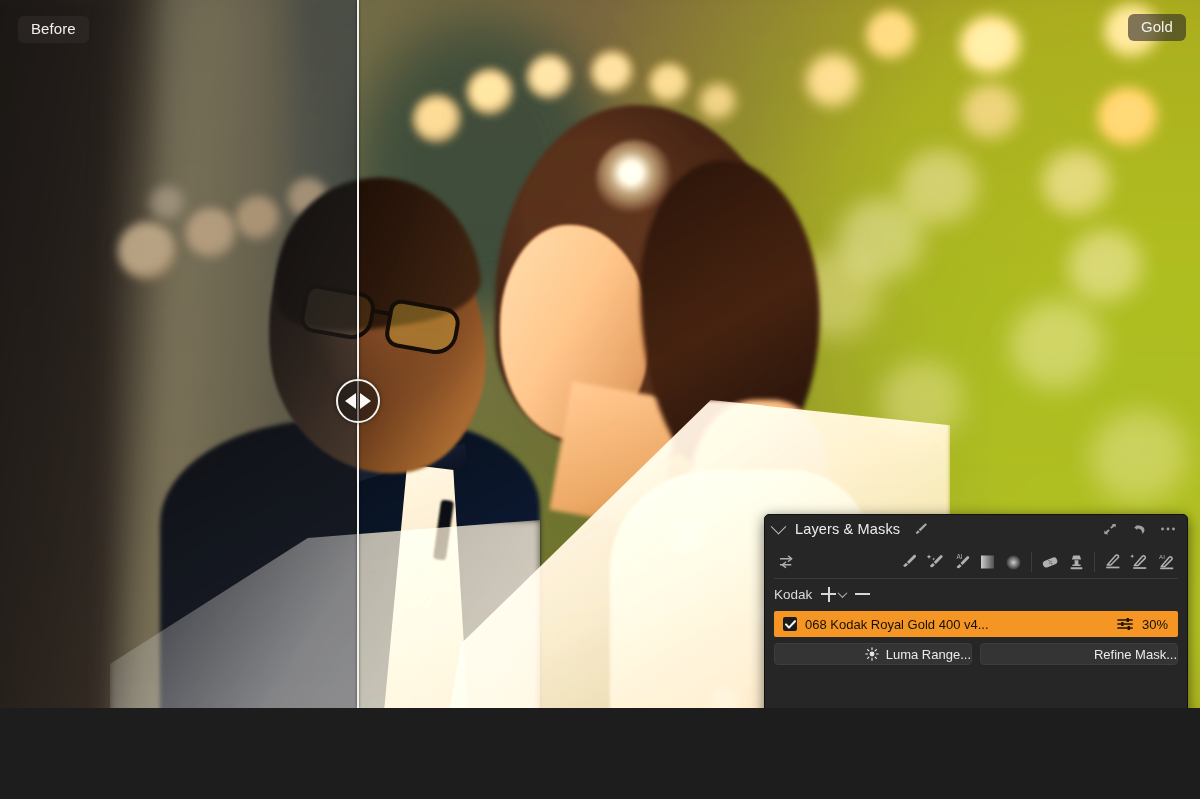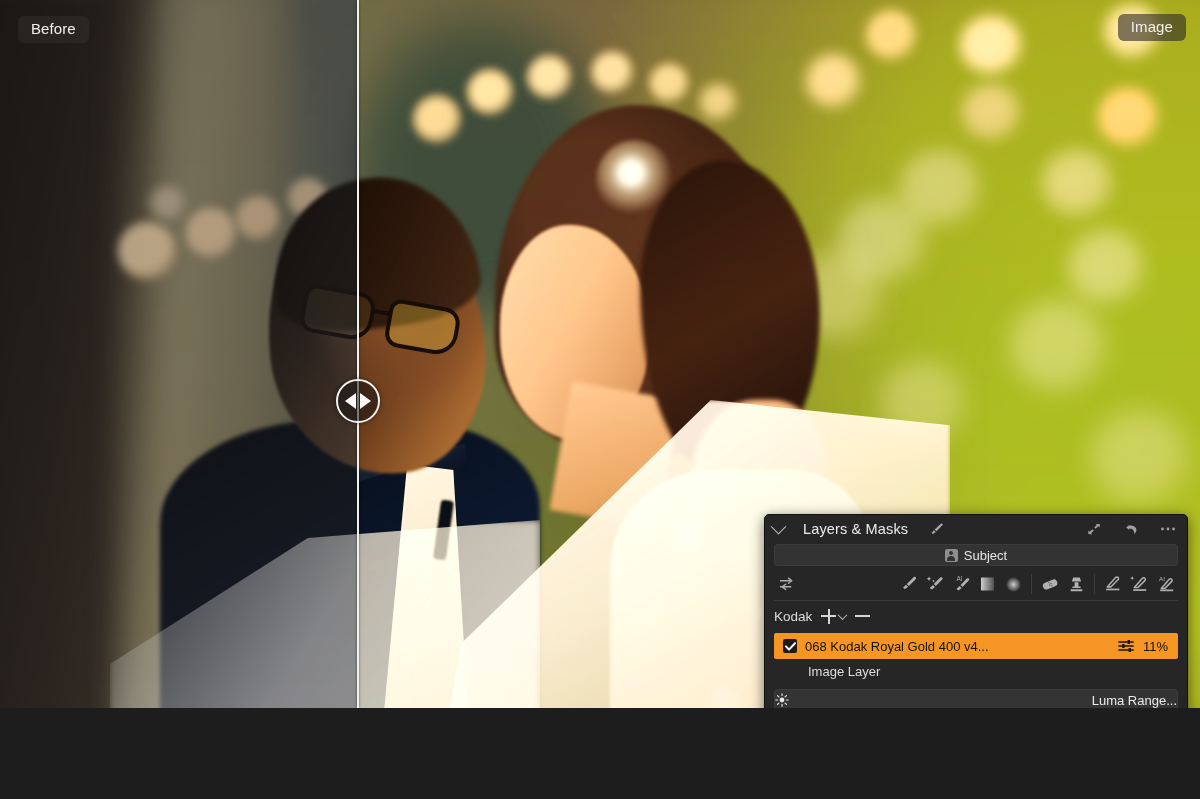--- a/index.html
+++ b/index.html
@@ -264,21 +264,21 @@
     color: #d8d8d8;
     font-size: 13px;
     box-shadow: 0 3px 14px rgba(0,0,0,.55);
     overflow: hidden;
   }
 
   .panel-header {
     height: 28px;
     display: flex; align-items: center;
     padding: 0 10px 0 8px;
-    gap: 19px;
+    gap: 11px;
   }
   .chevron {
     width: 11px; height: 11px;
     border-right: 1.6px solid #bdbdbd;
     border-bottom: 1.6px solid #bdbdbd;
     transform: rotate(45deg) translate(-2px,-2px);
     flex: 0 0 auto;
   }
   .panel-title { font-size: 14.5px; color: #ececec; letter-spacing: .15px; }
   .header-spacer { flex: 1; }
@@ -400,21 +400,21 @@
     display: flex; align-items: center; justify-content: flex-end;
     padding-right: 8px; color: #ececec; font-size: 13px;
   }
 
   .bottom-row {
     display: flex; gap: 8px; padding: 6px 9px 0;
   }
   .wide-btn {
     flex: 1 1 0; height: 22px;
     border-radius: 4px; background: #343434; border: 1px solid #3d3d3d;
-    display: flex; align-items: center; justify-content: space-between; gap: 7px;
+    display: flex; align-items: center; justify-content: flex-end; gap: 7px;
     color: #eaeaea; font-size: 13px;
   }
   .sun-ico { width: 14px; height: 14px; flex: 0 0 auto; }
 </style>
 </head>
 <body>
 
 <div id="canvas">
 
   <div class="photo-layer" id="after-layer">
@@ -505,21 +505,21 @@
     </div>
   </div>
 
   <div id="split-line" style="left: 357px;"></div>
   <div id="split-handle" style="left: 358px;">
     <span class="tri left"></span>
     <span class="tri right"></span>
   </div>
 
   <div class="chip" id="chip-before">Before</div>
-  <div class="chip" id="chip-after">Image</div>
+  <div class="chip" id="chip-after">Gold</div>
 
   <div id="panel">
 
     <div class="panel-header">
       <span class="chevron"></span>
       <span class="panel-title">Layers &amp; Masks</span>
       <span class="hdr-icon">
         <svg width="15" height="15" viewBox="0 0 16 16">
             <path d="M12.6 1.9c.5-.5 1.2-.5 1.6 0 .5.5.5 1.2 0 1.6L7.9 9.9 6 8zM5.3 8.8l1.9 1.9-2 1.5c-.7.5-1.6.3-2-.3l-.3-.4z" fill="#d8d8d8"></path>
           </svg>
@@ -538,24 +538,20 @@
       <span class="hdr-icon">
         <svg width="16" height="6" viewBox="0 0 16 6">
             <circle cx="2.5" cy="3" r="1.4" fill="#cfcfcf"></circle>
             <circle cx="8" cy="3" r="1.4" fill="#cfcfcf"></circle>
             <circle cx="13.5" cy="3" r="1.4" fill="#cfcfcf"></circle>
           </svg>
       </span>
     </div>
 
     <div class="seg-row">
-      <div class="seg-btn">
-        <span class="person-icon"></span>
-        <span>Subject</span>
-      </div>
     </div>
 
     <div class="tool-row">
       <span class="tool">
         <svg width="17" height="16" viewBox="0 0 18 16">
           <path d="M1 4.5h12M1 11h12" stroke="#cbcbcb" stroke-width="1.5" fill="none"></path>
           <path d="M10 1.8 13.6 4.5 10 7.2M7 8.3 3.4 11 7 13.7" stroke="#cbcbcb" stroke-width="1.5" fill="none" stroke-linecap="round" stroke-linejoin="round"></path>
         </svg>
       </span>
       <span class="tool-gap"></span>
@@ -665,34 +661,36 @@
         <span class="layer-name">068 Kodak Royal Gold 400 v4...</span>
         <span class="lgap"></span>
         <span class="sliders-ico">
           <svg width="17" height="14" viewBox="0 0 17 14">
             <path d="M1 3h14M1 7h14M1 11h14" stroke="#1b1409" stroke-width="1.7" stroke-linecap="round"></path>
             <rect x="9.6" y="1" width="2.4" height="4" rx=".6" fill="#1b1409"></rect>
             <rect x="4.2" y="5" width="2.4" height="4" rx=".6" fill="#1b1409"></rect>
             <rect x="10.6" y="9" width="2.4" height="4" rx=".6" fill="#1b1409"></rect>
           </svg>
         </span>
-        <span class="layer-pct">11%</span>
+        <span class="layer-pct">30%</span>
       </div>
-      <div class="layer-sub">Image Layer</div>
     </div>
 
 
     <div class="bottom-row">
       <div class="wide-btn">
         <span class="sun-ico">
           <svg width="14" height="14" viewBox="0 0 14 14">
             <circle cx="7" cy="7" r="2.4" fill="#e6e6e6"></circle>
             <g stroke="#e6e6e6" stroke-width="1.2" stroke-linecap="round">
               <path d="M7 .8v1.8M7 11.4v1.8M.8 7h1.8M11.4 7h1.8M2.6 2.6l1.3 1.3M10.1 10.1l1.3 1.3M11.4 2.6l-1.3 1.3M3.9 10.1l-1.3 1.3"></path>
             </g>
           </svg>
         </span>
         <span>Luma Range...</span>
       </div>
+      <div class="wide-btn">
+        <span>Refine Mask...</span>
+      </div>
     </div>
 
   </div>
 </div>
 
 </body></html>

